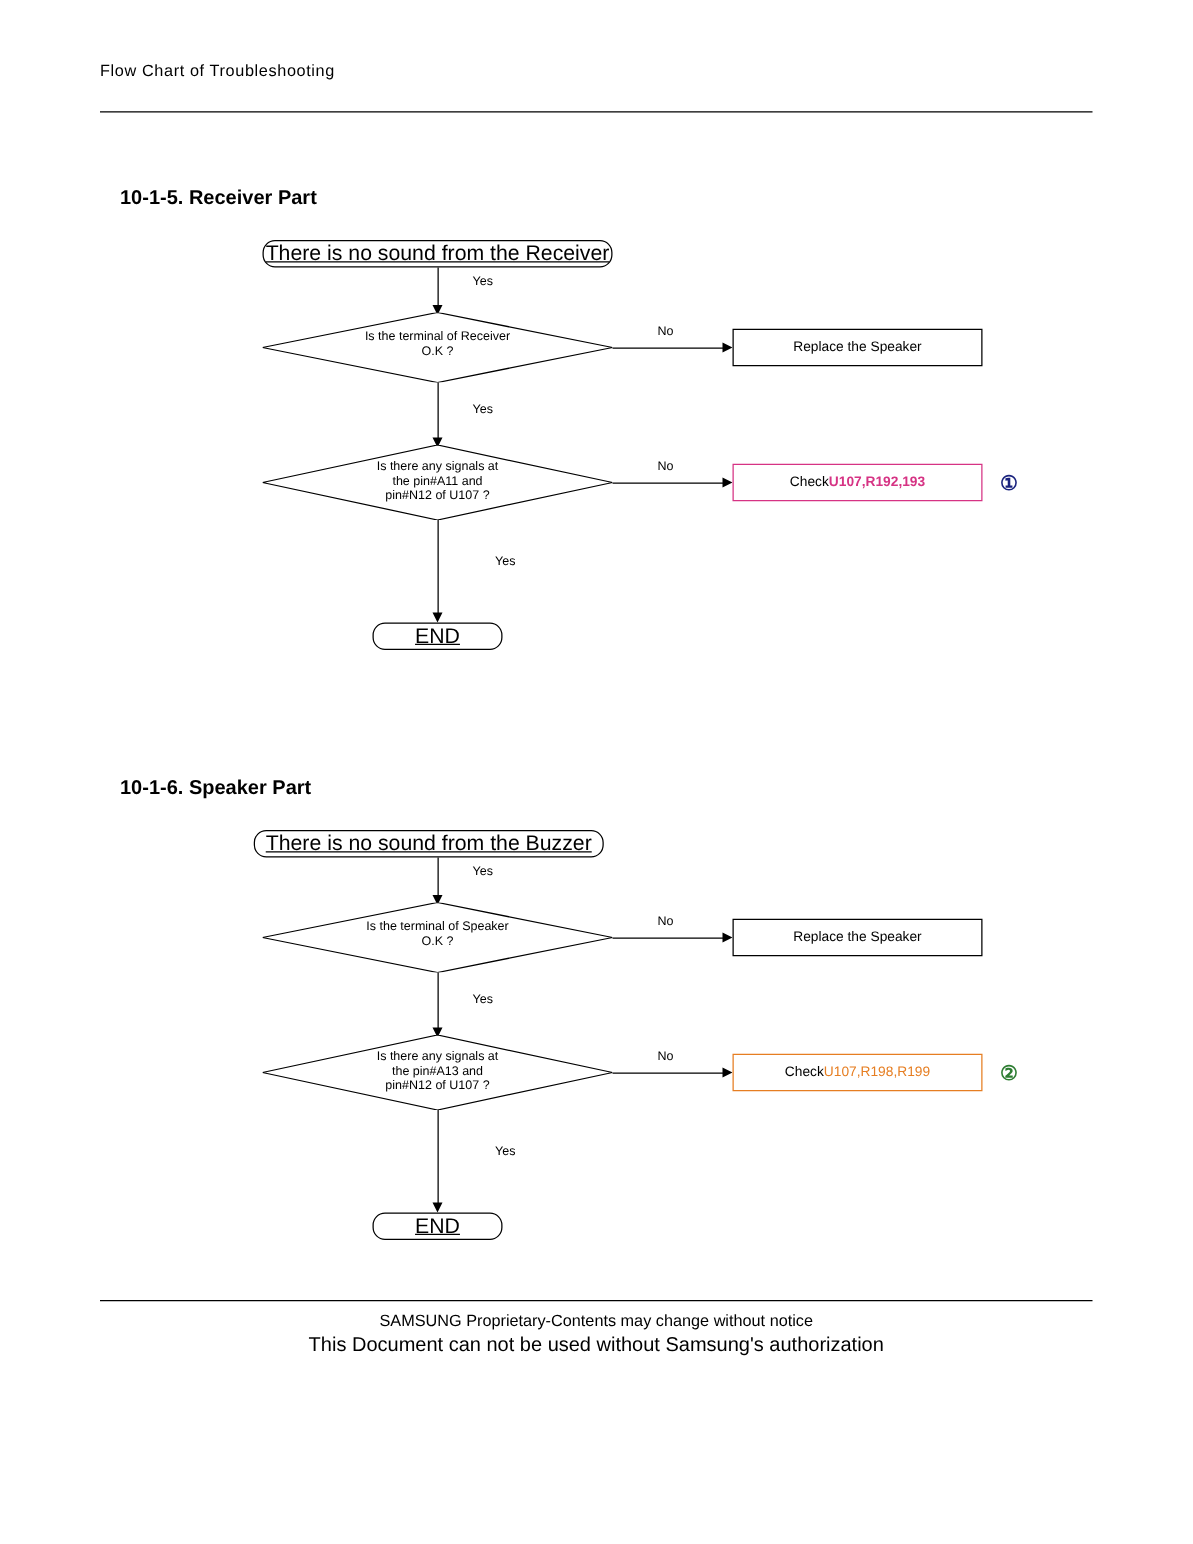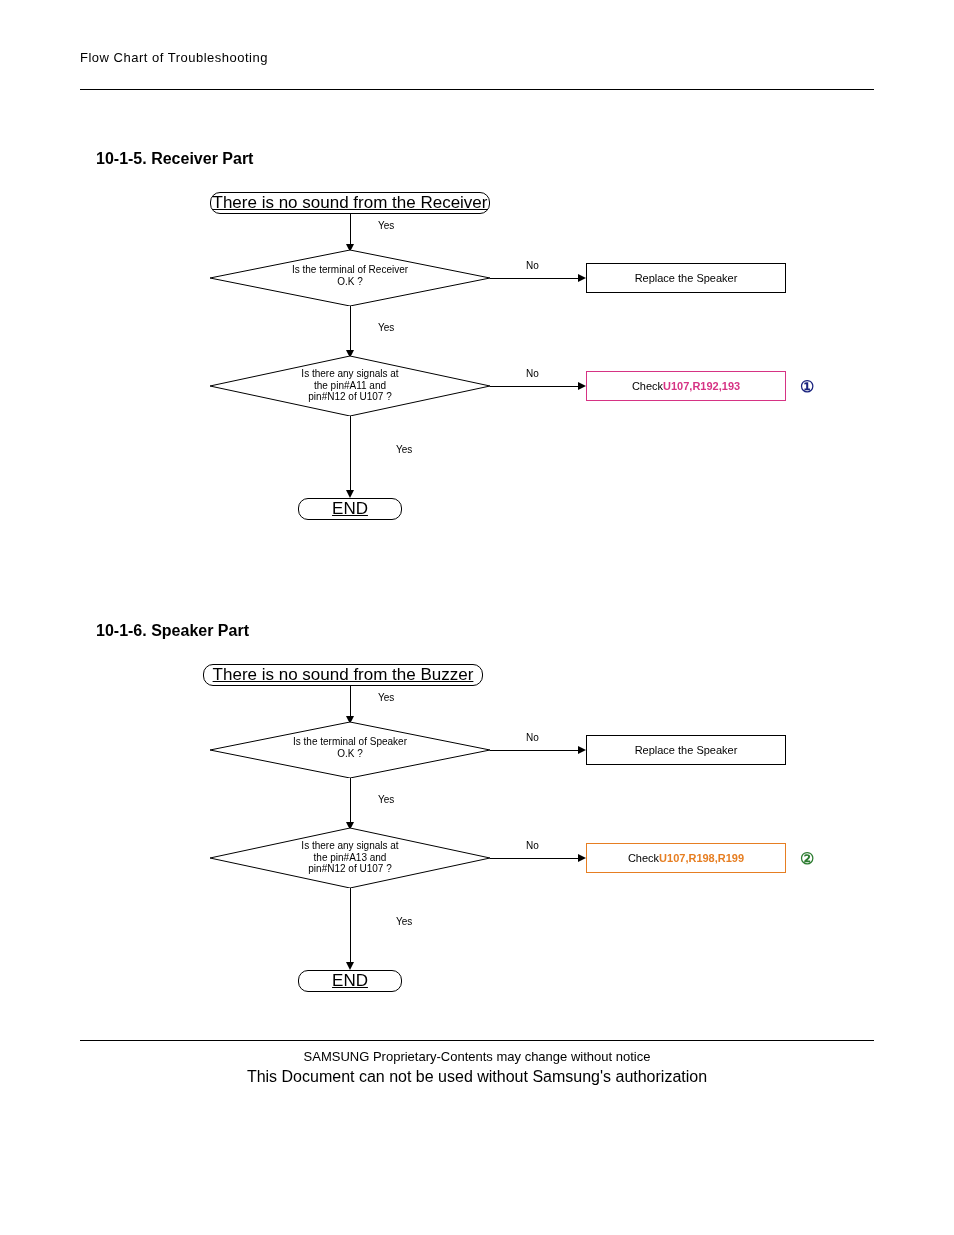--- a/index.html
+++ b/index.html
@@ -81,21 +81,21 @@
   .proc.orange { border-color: #e67e22; }
   .badge {
     position: absolute;
     font-family: "Times New Roman", serif;
     font-size: 16px;
     font-weight: bold;
   }
   .badge.navy { color: #1a237e; }
   .badge.green { color: #2e7d32; }
   .hl-magenta { color: #d63384; font-weight: bold; }
-  .hl-orange { color: #e67e22; font-weight: bold; }
+  .hl-orange { color: #e67e22; font-weight: normal; }
   .vline {
     position: absolute;
     width: 0;
     border-left: 1px solid #000;
   }
   .hline {
     position: absolute;
     height: 0;
     border-top: 1px solid #000;
   }

